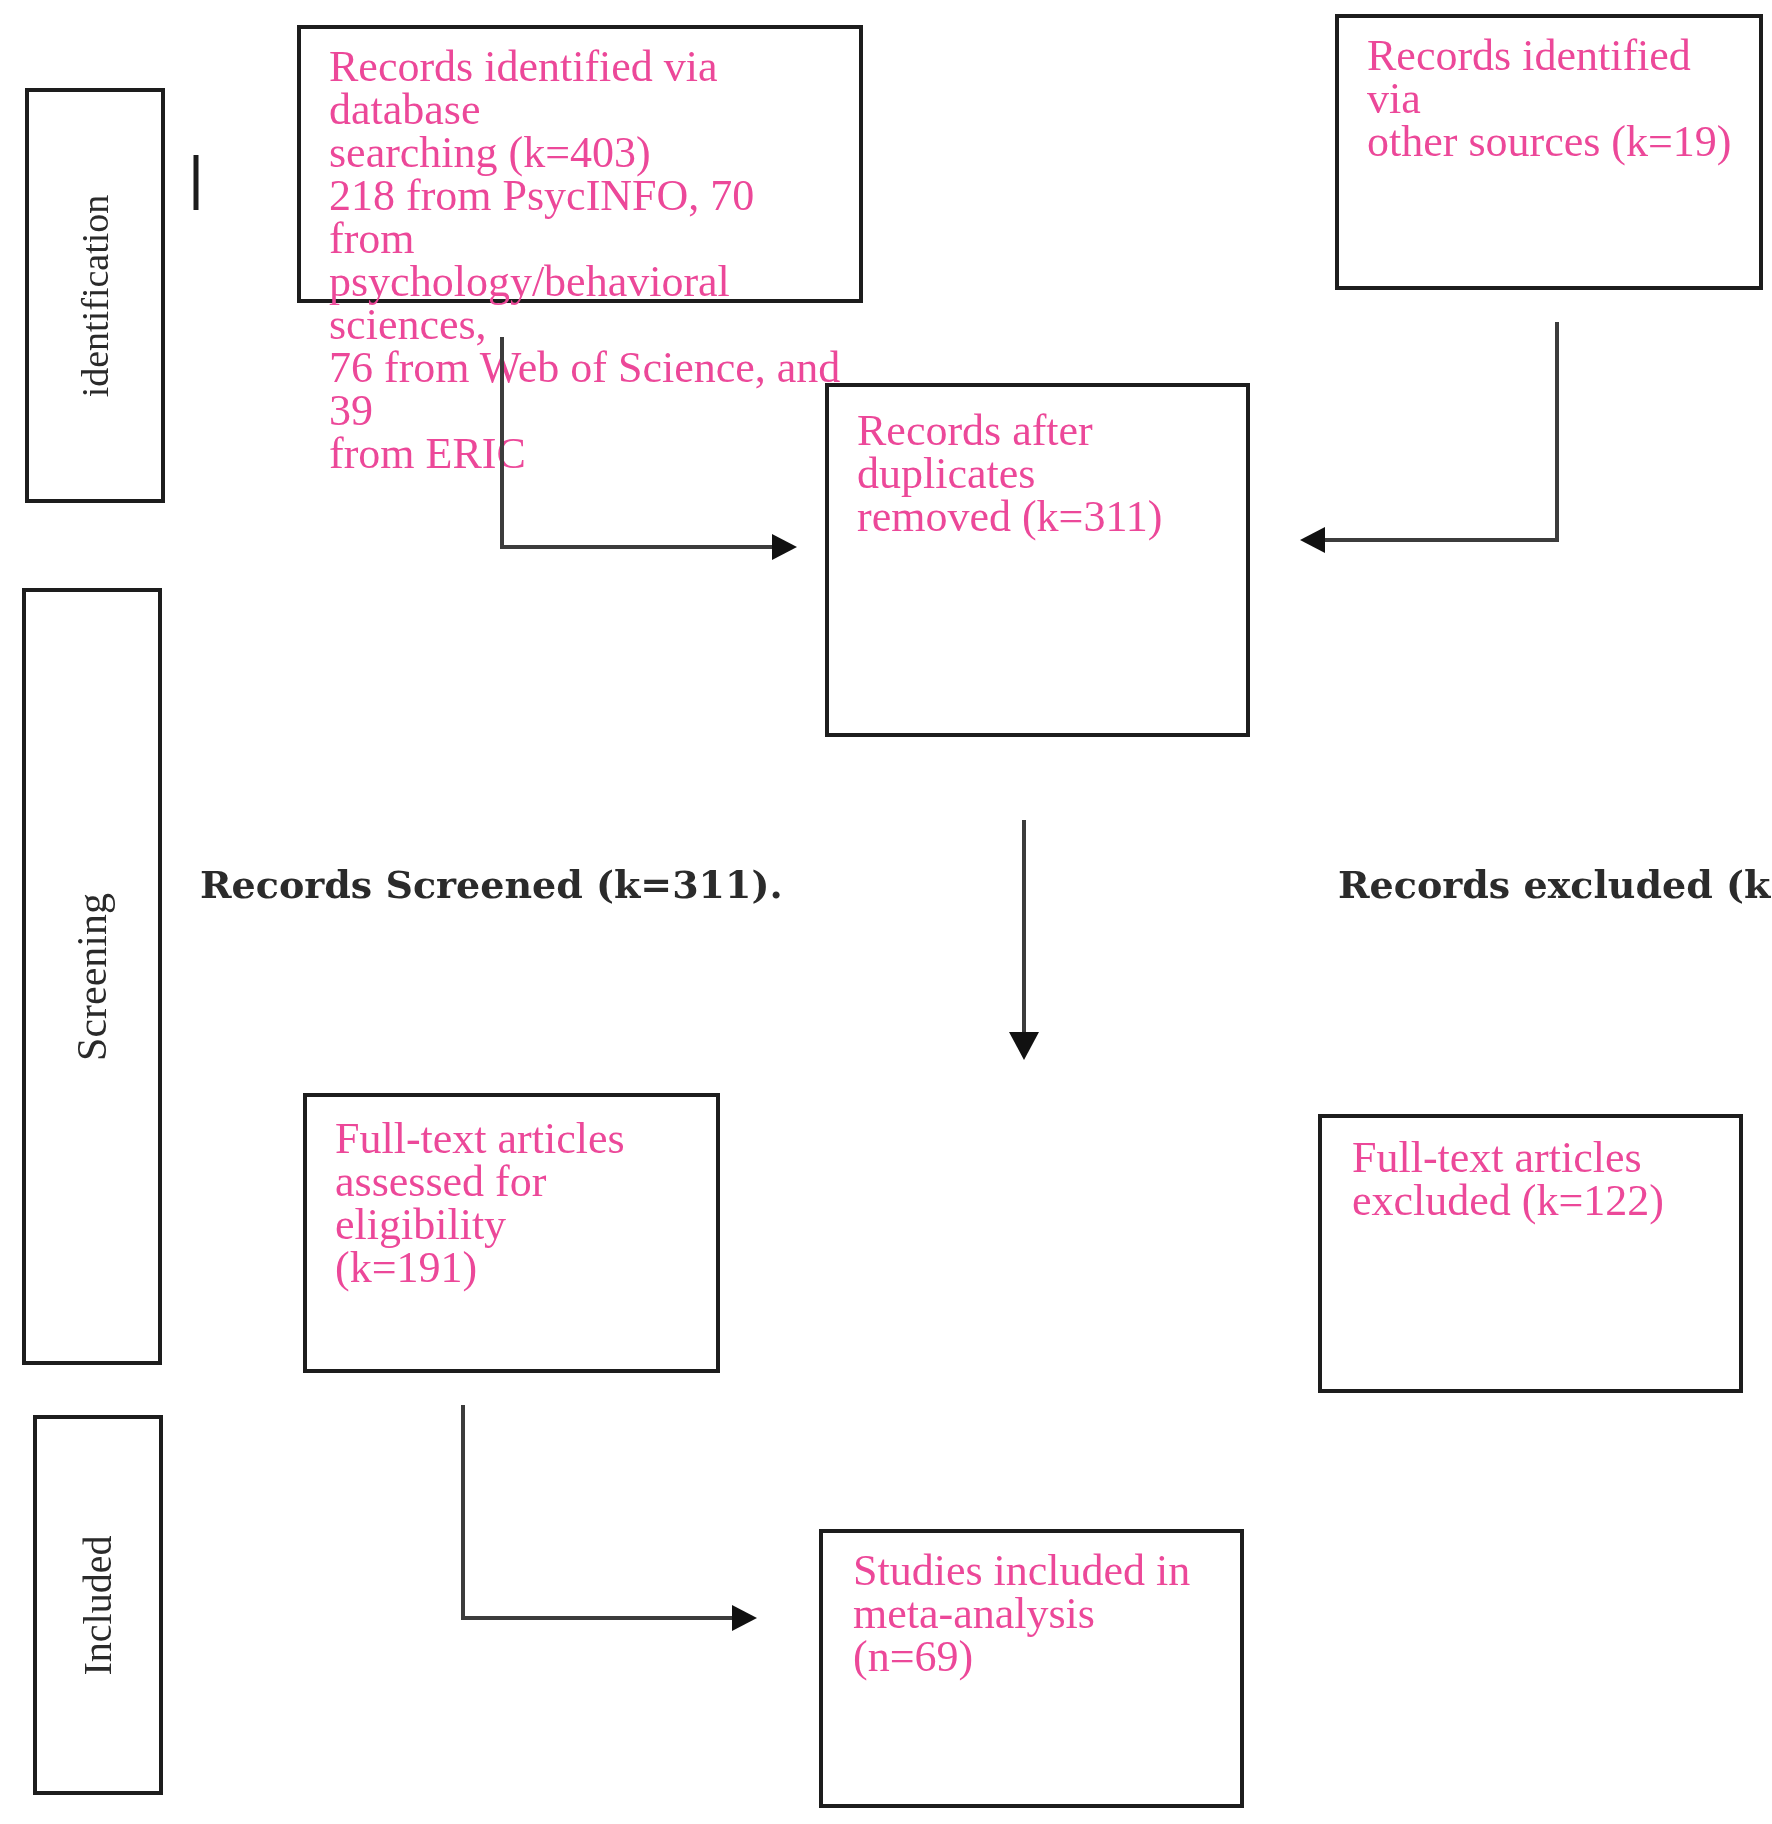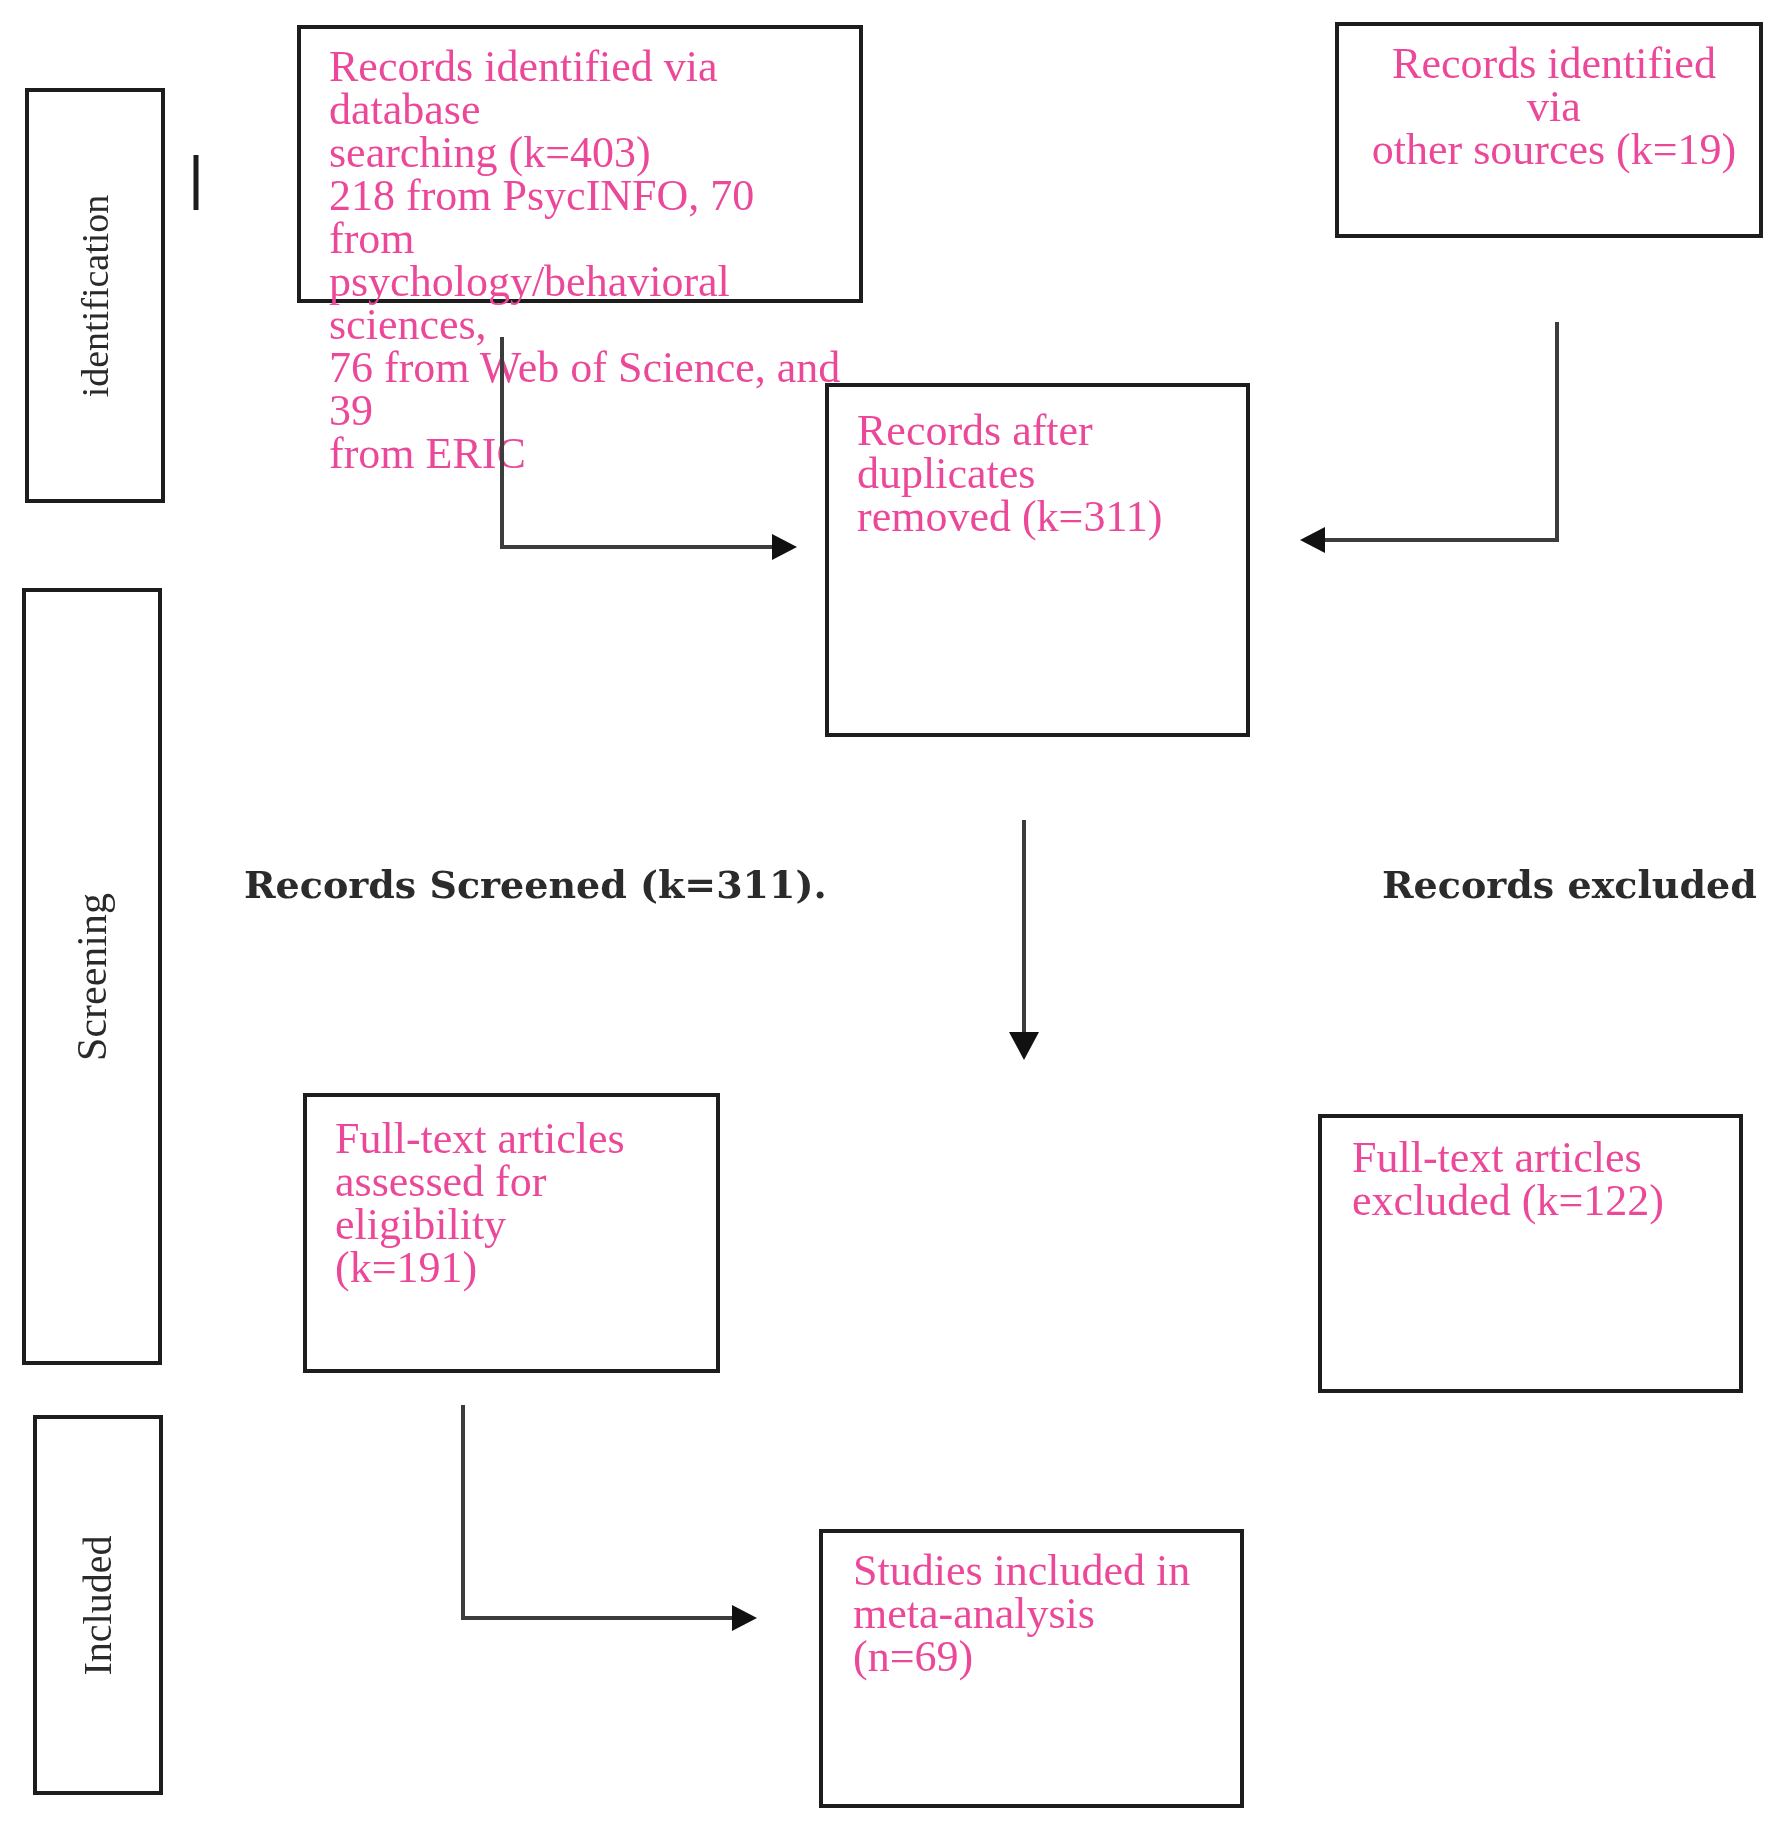--- a/index.html
+++ b/index.html
@@ -47,21 +47,20 @@
   .rot-screen  { font-size: 42px; }
   .rot-incl    { font-size: 40px; }
   
   .float-label {
     position: absolute;
     font-family: "DejaVu Serif", serif;
     font-weight: bold;
     font-size: 38px;
     color: #2b2b2b;
     white-space: nowrap;
-    margin-left: 44px;
   }
   
   .connectors {
     position: absolute;
     left: 0; top: 0;
     width: 1772px;
     height: 1824px;
     pointer-events: none;
   }
   .connectors path, .connectors line {
@@ -95,21 +94,21 @@
     <span class="rot rot-incl">Included</span>
   </div>
 
   <div class="fbox" style="left:297px; top:25px; width:566px; height:278px;">Records identified via database
 searching (k=403)
 218 from PsycINFO, 70 from
 psychology/behavioral sciences,
 76 from Web of Science, and 39
 from ERIC</div>
 
-  <div class="fbox" style="left:1335px; top:22px; width:428px; height:216px;text-align:center;">Records identified via
+  <div class="fbox" style="left:1335px; top:14px; width:428px; height:276px;">Records identified via
 other sources (k=19)</div>
 
   <div class="fbox" style="left:825px; top:383px; width:425px; height:354px; padding-top:22px;">Records after duplicates
 removed (k=311)</div>
 
   <div class="fbox" style="left:303px; top:1093px; width:417px; height:280px; padding-top:20px;">Full-text articles
 assessed for eligibility
 (k=191)</div>
 
   <div class="fbox" style="left:1318px; top:1114px; width:425px; height:279px; padding-top:18px; padding-left:30px;">Full-text articles

